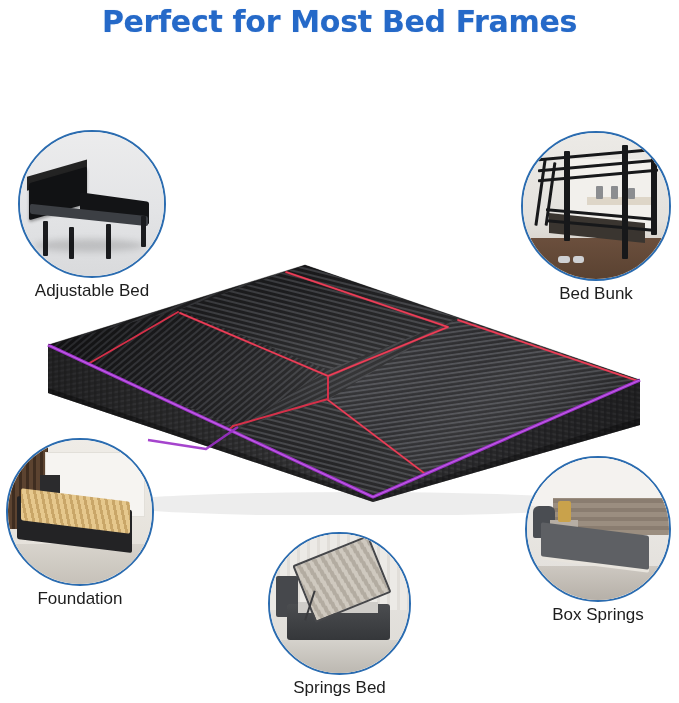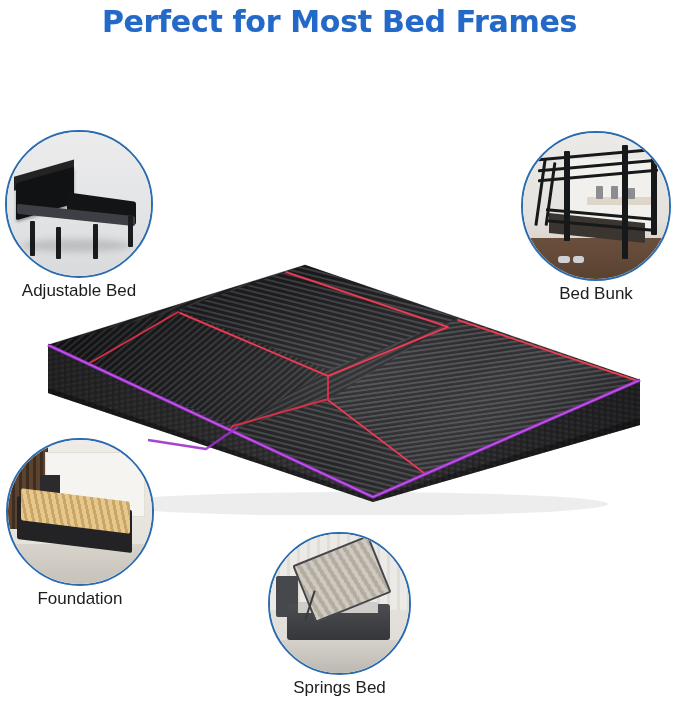--- a/index.html
+++ b/index.html
@@ -241,21 +241,21 @@
 
       <path d="M 20 95 L 345 247 L 612 130" fill="none" stroke="#9b30c8" stroke-width="3.2" stroke-linejoin="round"></path>
       <path d="M 20 95 L 345 247 L 612 130" fill="none" stroke="#cf6ff0" stroke-width="1.2" stroke-linejoin="round" opacity="0.75"></path>
 
       <path d="M 120 190 L 178 199 L 210 177" fill="none" stroke="#9b30c8" stroke-width="2.4" stroke-linejoin="round" opacity="0.9"></path>
 
       <path d="M 277 15 L 612 130 M 277 15 L 20 95" fill="none" stroke="#000" stroke-width="1" opacity="0.35"></path>
     </svg>
   </div>
 
-  <div class="callout" style="left:5px;top:130px;">
+  <div class="callout" style="left:18px;top:130px;">
     <div class="bubble" style="width:148px;height:148px;">
       <div class="scene">
         <div class="px ab-bg"></div>
         <div class="px ab-headback"></div>
         <div class="px ab-head"></div>
         <div class="px ab-foot"></div>
         <div class="px ab-rail"></div>
         <div class="px ab-leg" style="left:16%;top:62%;height:24%;"></div>
         <div class="px ab-leg" style="left:34%;top:66%;height:22%;"></div>
         <div class="px ab-leg" style="left:60%;top:64%;height:24%;"></div>
@@ -323,14 +323,30 @@
         <div class="px sb-hb"></div>
         <div class="px sb-box"></div>
         <div class="px sb-inner"></div>
         <div class="px sb-lid"></div>
         <div class="px sb-strut"></div>
       </div>
     </div>
     <div class="clabel" style="top:146px;">Springs Bed</div>
   </div>
 
+  <div class="callout" style="left:525px;top:456px;">
+    <div class="bubble" style="width:146px;height:146px;">
+      <div class="scene">
+        <div class="px bs-bg"></div>
+        <div class="px bs-wall"></div>
+        <div class="px bs-woodhb"></div>
+        <div class="px bs-chair"></div>
+        <div class="px bs-ns"></div>
+        <div class="px bs-lamp"></div>
+        <div class="px bs-floor"></div>
+        <div class="px bs-boxside"></div>
+        <div class="px bs-boxtop"></div>
+      </div>
+    </div>
+    <div class="clabel" style="top:149px;">Box Springs</div>
+  </div>
 
 </div>
 
 </body></html>

